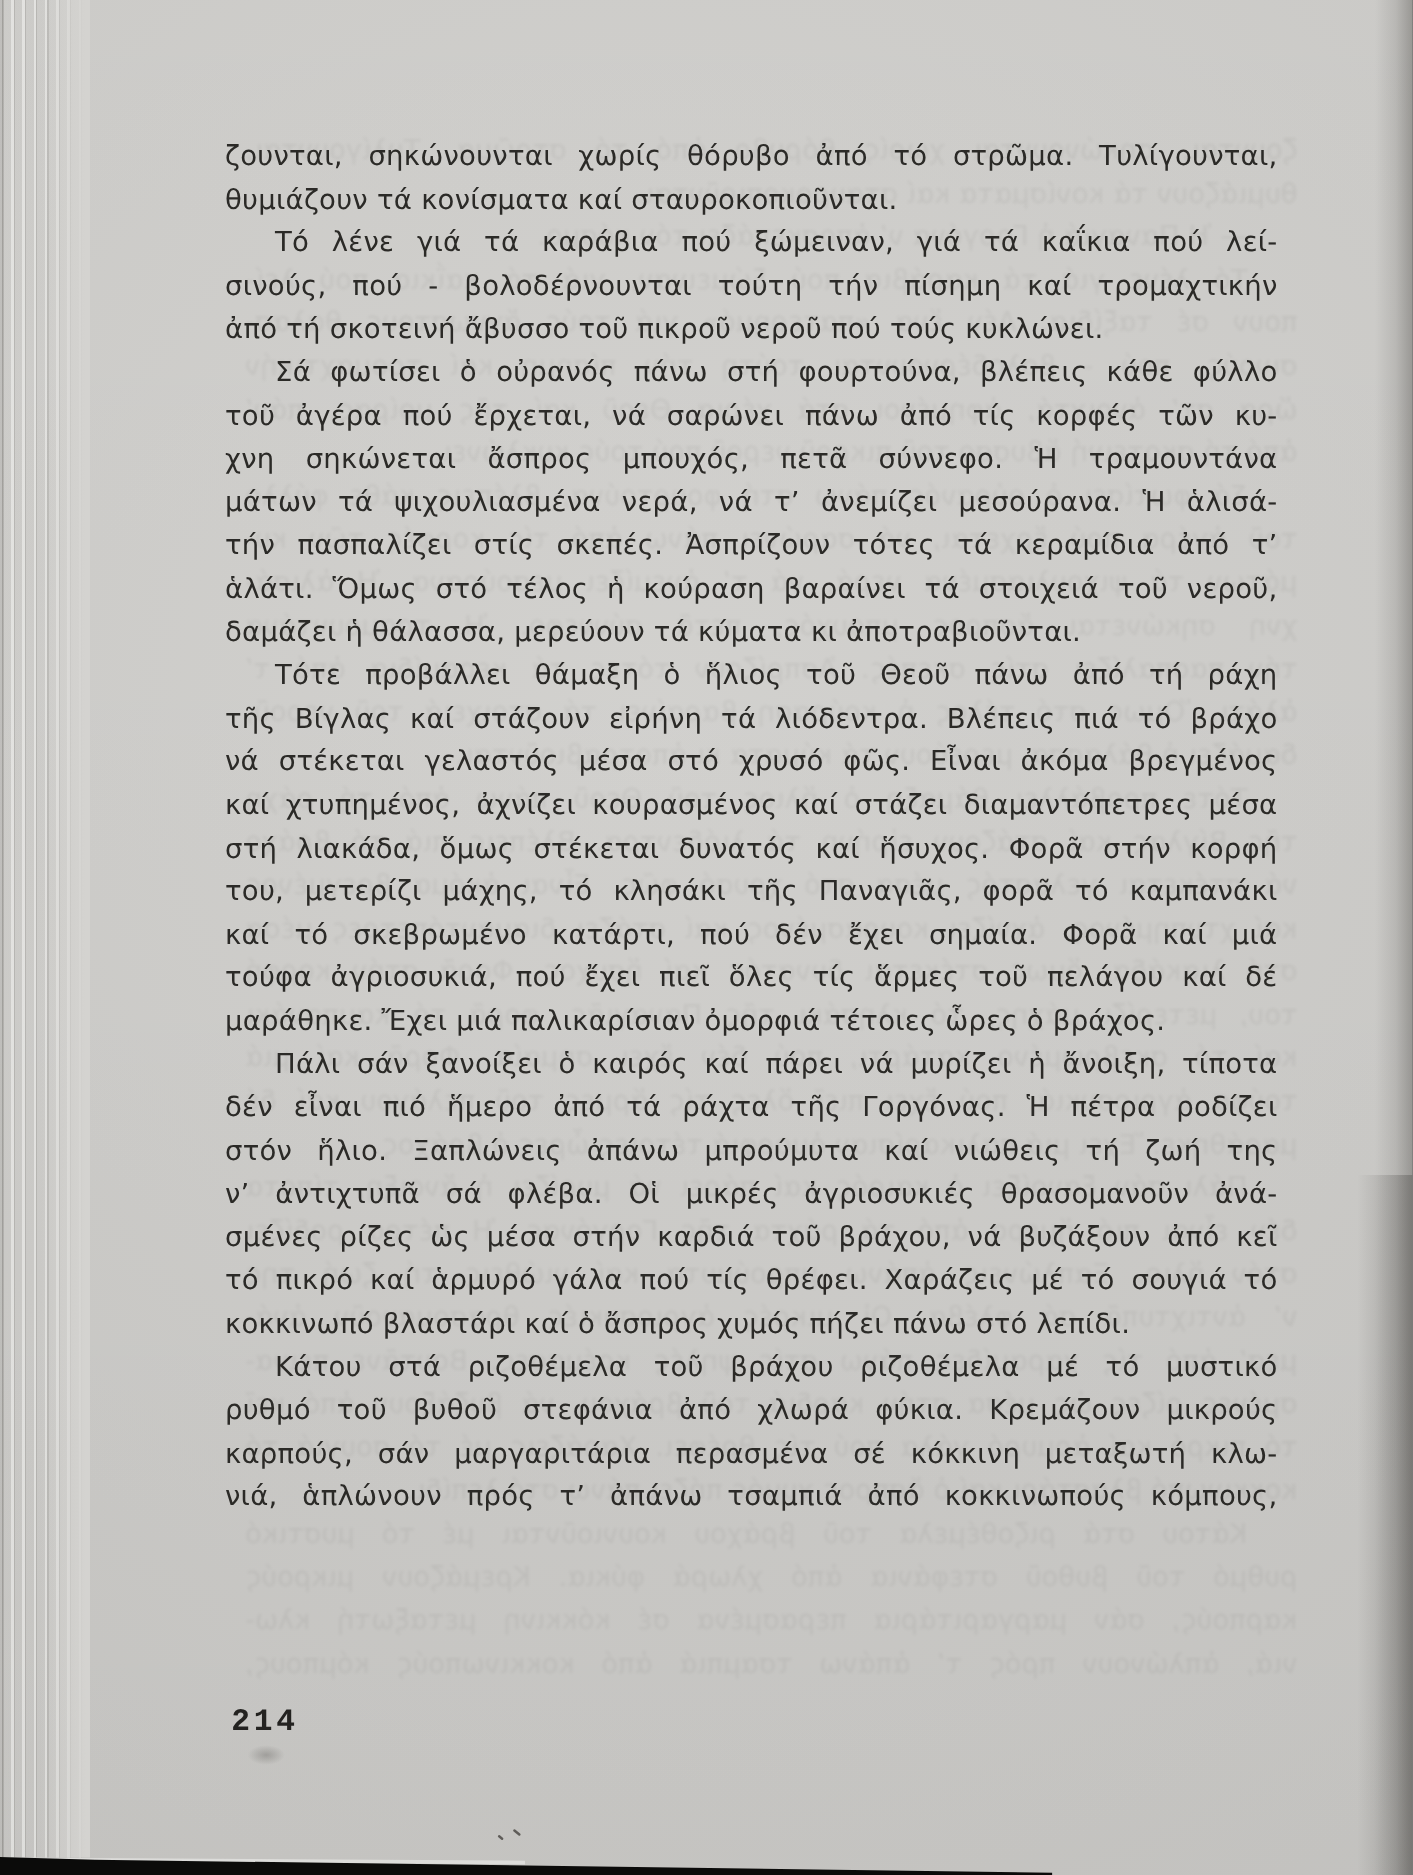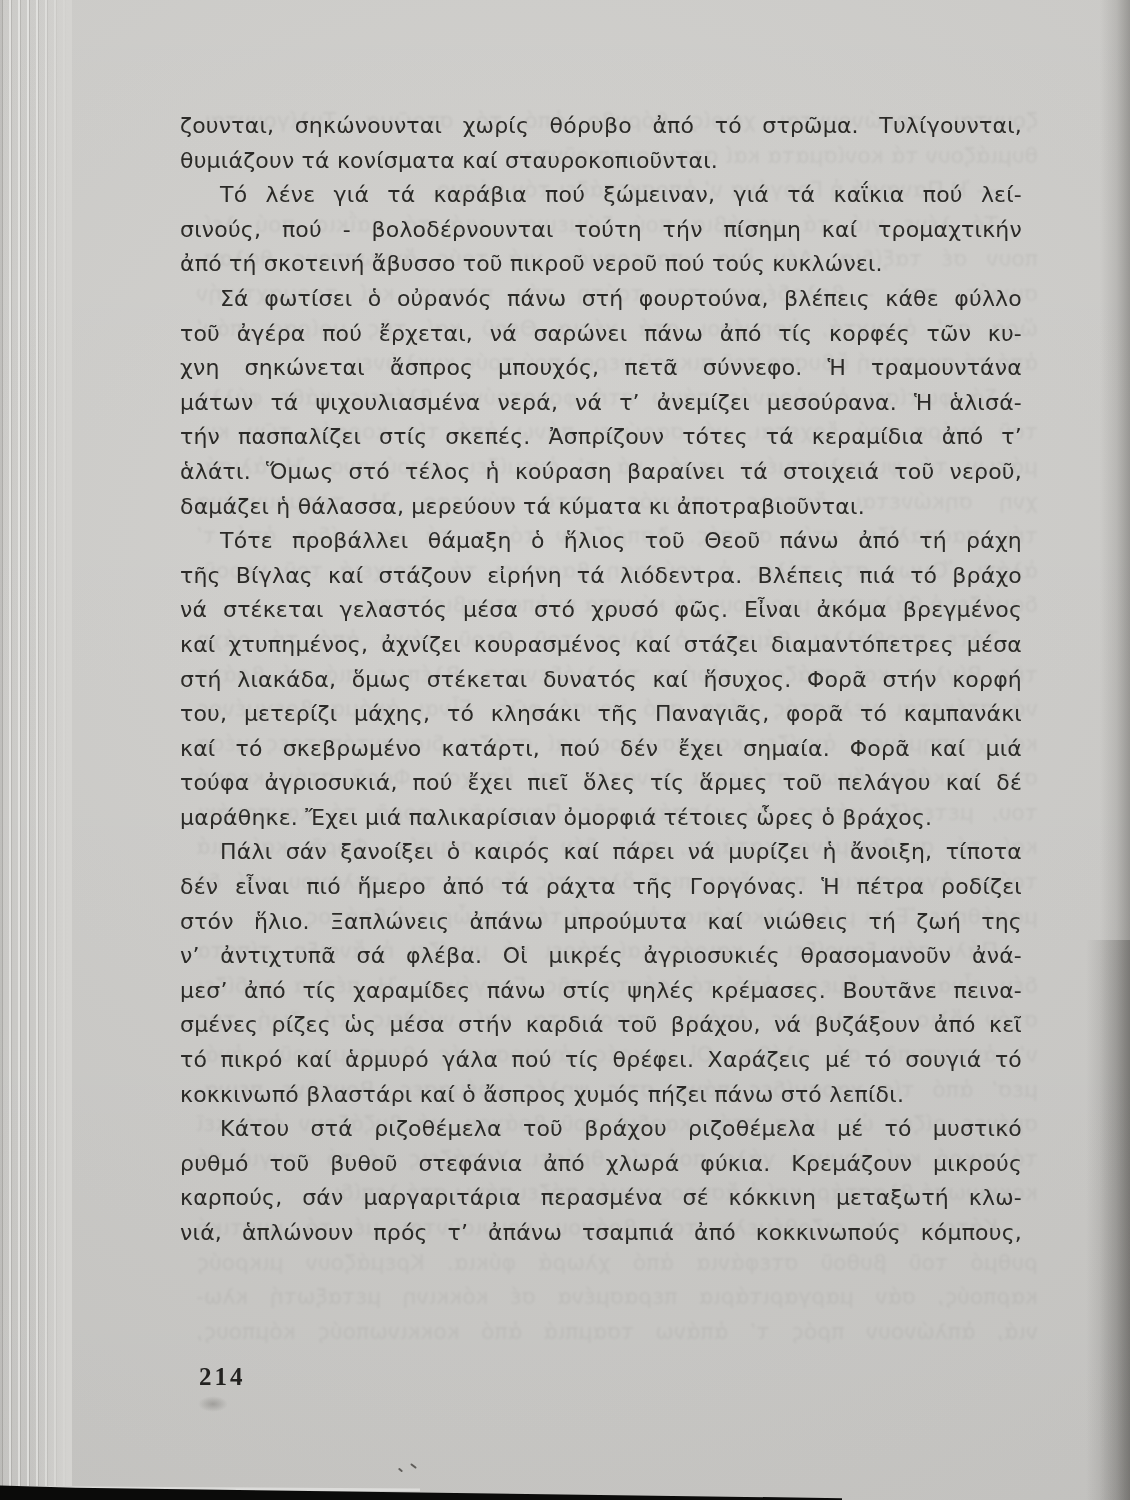--- a/index.html
+++ b/index.html
@@ -82,26 +82,25 @@
     -moz-text-align-last:justify;
     text-align-last:justify;
   }
   .line.indent{text-indent:40px;}
   .line.last{
     -moz-text-align-last:left;
     text-align-last:left;
   }
   .page-number{
     position:absolute;left:185px;top:1363px;
-    font-family:Liberation Serif, serif;
+    font-family:Liberation Mono, monospace;
     font-weight:700;
     font-size:25px;
     letter-spacing:3px;
     color:#232220;
-    margin-left:14px;
   }
   .ink-smudge{
     position:absolute;left:198px;top:1396px;width:30px;height:16px;
     background:radial-gradient(ellipse at center, rgba(90,88,84,0.35), rgba(90,88,84,0) 70%);
     border-radius:50%;
   }
   .pen-marks{position:absolute;left:398px;top:1462px;width:28px;height:14px;}
   .pen-marks i{
     position:absolute;display:block;width:7px;height:2px;
     background:rgba(60,58,54,0.75);border-radius:1px;
@@ -178,21 +177,20 @@
     <div class="line">καί χτυπημένος, ἀχνίζει κουρασμένος καί στάζει διαμαντόπετρες μέσα</div>
     <div class="line">στή λιακάδα, ὅμως στέκεται δυνατός καί ἥσυχος. Φορᾶ στήν κορφή</div>
     <div class="line">του, μετερίζι μάχης, τό κλησάκι τῆς Παναγιᾶς, φορᾶ τό καμπανάκι</div>
     <div class="line">καί τό σκεβρωμένο κατάρτι, πού δέν ἔχει σημαία. Φορᾶ καί μιά</div>
     <div class="line">τούφα ἀγριοσυκιά, πού ἔχει πιεῖ ὅλες τίς ἅρμες τοῦ πελάγου καί δέ</div>
     <div class="line last">μαράθηκε. Ἔχει μιά παλικαρίσιαν ὀμορφιά τέτοιες ὧρες ὁ βράχος.</div>
     <div class="line indent">Πάλι σάν ξανοίξει ὁ καιρός καί πάρει νά μυρίζει ἡ ἄνοιξη, τίποτα</div>
     <div class="line">δέν εἶναι πιό ἥμερο ἀπό τά ράχτα τῆς Γοργόνας. Ἡ πέτρα ροδίζει</div>
     <div class="line">στόν ἥλιο. Ξαπλώνεις ἀπάνω μπρούμυτα καί νιώθεις τή ζωή της</div>
     <div class="line">ν’ ἀντιχτυπᾶ σά φλέβα. Οἱ μικρές ἀγριοσυκιές θρασομανοῦν ἀνά-</div>
-    <div class="line">μεσ’ ἀπό τίς χαραμίδες πάνω στίς ψηλές κρέμασες. Βουτᾶνε πεινα-</div>
     <div class="line">σμένες ρίζες ὡς μέσα στήν καρδιά τοῦ βράχου, νά βυζάξουν ἀπό κεῖ</div>
     <div class="line">τό πικρό καί ἁρμυρό γάλα πού τίς θρέφει. Χαράζεις μέ τό σουγιά τό</div>
     <div class="line last">κοκκινωπό βλαστάρι καί ὁ ἄσπρος χυμός πήζει πάνω στό λεπίδι.</div>
     <div class="line indent">Κάτου στά ριζοθέμελα τοῦ βράχου ριζοθέμελα μέ τό μυστικό</div>
     <div class="line">ρυθμό τοῦ βυθοῦ στεφάνια ἀπό χλωρά φύκια. Κρεμάζουν μικρούς</div>
     <div class="line">καρπούς, σάν μαργαριτάρια περασμένα σέ κόκκινη μεταξωτή κλω-</div>
     <div class="line">νιά, ἁπλώνουν πρός τ’ ἀπάνω τσαμπιά ἀπό κοκκινωπούς κόμπους,</div>
   </div>
 
 <div class="page-number">214</div>

